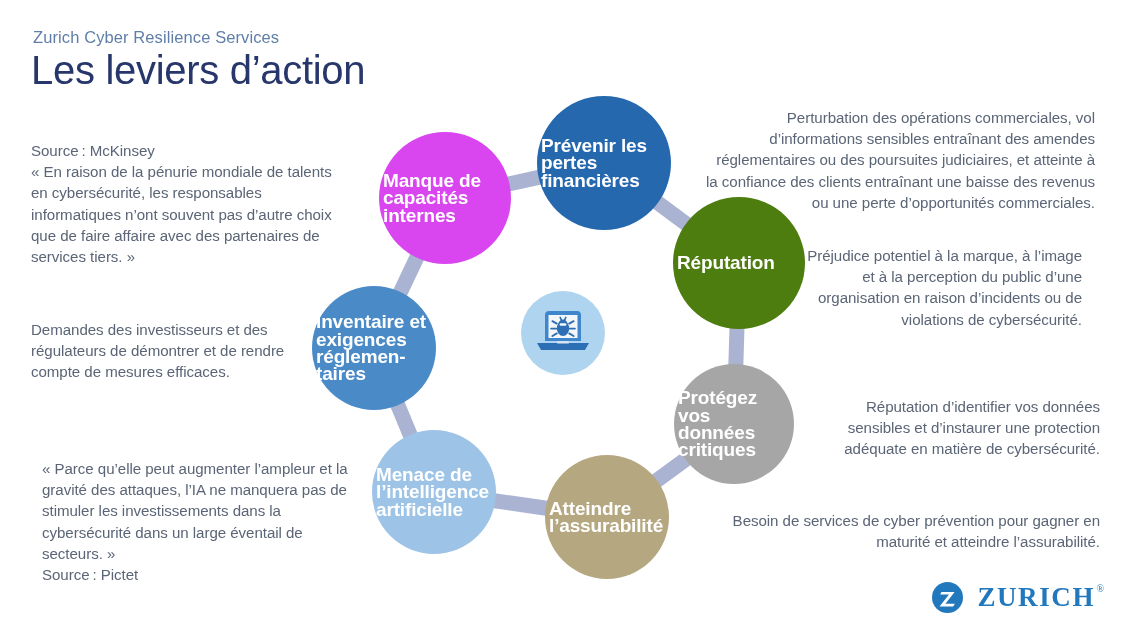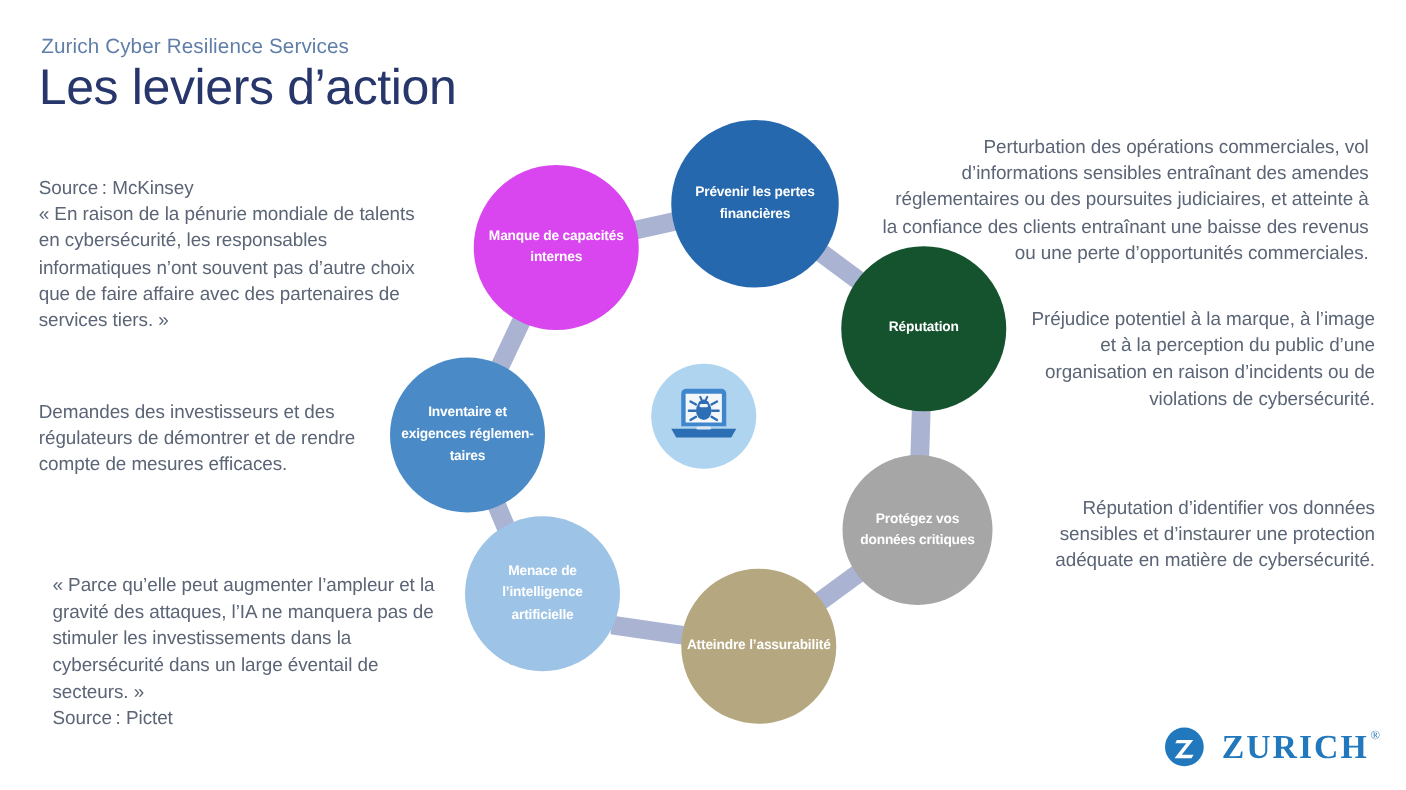--- a/index.html
+++ b/index.html
@@ -50,21 +50,21 @@
     letter-spacing: -0.05px;
   }
   .note.left  { text-align: left; }
   .note.right { text-align: right; }
 
   #note-mckinsey   { left: 31px;  top: 140px; width: 320px; }
   #note-investors  { left: 31px;  top: 319px; width: 300px; }
   #note-pictet     { left: 42px;  top: 458px; width: 320px; }
 
   #note-financial  { right: 30px; top: 87px;  width: 390px; margin-top: 20px; }
-  #note-reputation { right: 25px; top: 245px; width: 275px; }
+  #note-reputation { right: 43px; top: 245px; width: 275px; }
   #note-data       { right: 25px; top: 396px; width: 275px; }
   #note-insure     { right: 25px; top: 510px; width: 400px; }
 
   
   #diagram {
     position: absolute;
     left: 300px;
     top: 85px;
     width: 525px;
     height: 510px;
@@ -74,23 +74,23 @@
     left: 0; top: 0;
     width: 525px;
     height: 510px;
   }
   .node {
     position: absolute;
     border-radius: 50%;
     display: flex;
     align-items: center;
     justify-content: center;
-    text-align: center;
+    text-align: left;
     color: #ffffff;
-    font-size: 11px;
+    font-size: 19px;
     line-height: 17.4px;
     font-weight: 700;
     letter-spacing: -0.15px;
     box-sizing: border-box;
     padding: 4px;
   }
   .node span { display: block; width: 100%; }
 
   
   #hub {
@@ -154,20 +154,21 @@
   </div>
 
   <div class="note left" id="note-pictet">
     <div>« Parce qu’elle peut augmenter l’ampleur et la gravité des attaques, l’IA ne manquera pas de stimuler les investissements dans la cybersécurité dans un large éventail de secteurs. »</div>
     <div>Source : Pictet</div>
   </div>
 
   <div class="note right" id="note-financial">Perturbation des opérations commerciales, vol d’informations sensibles entraînant des amendes réglementaires ou des poursuites judiciaires, et atteinte à la confiance des clients entraînant une baisse des revenus ou une perte d’opportunités commerciales.</div>
   <div class="note right" id="note-reputation">Préjudice potentiel à la marque, à l’image et à la perception du public d’une organisation en raison d’incidents ou de violations de cybersécurité.</div>
   <div class="note right" id="note-data">Réputation d’identifier vos données sensibles et d’instaurer une protection adéquate en matière de cybersécurité.</div>
+  <div class="note right" id="note-insure">Besoin de services de cyber prévention pour gagner en maturité et atteindre l’assurabilité.</div>
 
   <div id="diagram">
 
     <svg id="connectors" viewBox="0 0 525 510">
         <line x1="97.95832892751689" y1="212.38381212496432" x2="119.33036186337478" y2="167.23162986610964" stroke="#aab4d2" stroke-width="15"></line>
         <line x1="112.46153846153845" y1="355.3076923076923" x2="95.53846153846155" y2="314.6923076923077" stroke="#aab4d2" stroke-width="15"></line>
         <line x1="251.57571579441452" y1="423.9907103749154" x2="189.42428420558548" y2="415.0092896250846" stroke="#aab4d2" stroke-width="15"></line>
         <line x1="390.4323277933492" y1="370.9038859466026" x2="352.18128969578606" y2="398.9144886479677" stroke="#aab4d2" stroke-width="15"></line>
         <line x1="437.1375438868385" y1="237.97108684379955" x2="435.67621050184533" y2="285.0260218405804" stroke="#aab4d2" stroke-width="15"></line>
         <line x1="353.0169887940295" y1="114.30888058817" x2="390.78656839931523" y2="142.28634696245575" stroke="#aab4d2" stroke-width="15"></line>
@@ -175,30 +176,30 @@
 
     </svg>
 
     <div id="nodes-layer">
         <div class="node" style="left: 79px; top: 47px; width: 132px; height: 132px; background: #d946ef;">
           <span>Manque de capacités internes</span>
         </div>
         <div class="node" style="left: 237px; top: 11px; width: 134px; height: 134px; background: rgb(37, 104, 174);">
           <span>Prévenir les pertes financières</span>
         </div>
-        <div class="node" style="left: 373px; top: 112px; width: 132px; height: 132px; background: #14532d;">
+        <div class="node" style="left: 373px; top: 112px; width: 132px; height: 132px; background: #4d7c0f;">
           <span>Réputation</span>
         </div>
         <div class="node" style="left: 374px; top: 279px; width: 120px; height: 120px; background: rgb(166, 166, 166);">
           <span>Protégez vos données critiques</span>
         </div>
         <div class="node" style="left: 245px; top: 370px; width: 124px; height: 124px; background: rgb(181, 167, 127);">
           <span>Atteindre l’assurabilité</span>
         </div>
-        <div class="node" style="left: 72px; top: 328px; width: 124px; height: 124px; background: rgb(157, 195, 230);">
+        <div class="node" style="left: 72px; top: 345px; width: 124px; height: 124px; background: rgb(157, 195, 230);">
           <span>Menace de l’intelligence artificielle</span>
         </div>
         <div class="node" style="left: 12px; top: 201px; width: 124px; height: 124px; background: rgb(74, 139, 199);">
           <span>Inventaire et exigences réglemen-taires</span>
         </div>
       </div>
 
     <div id="hub" style="left: 221px; top: 206px; width: 84px; height: 84px; background: rgb(174, 212, 239);">
       <svg width="56" height="46" viewBox="0 0 56 46">
 

